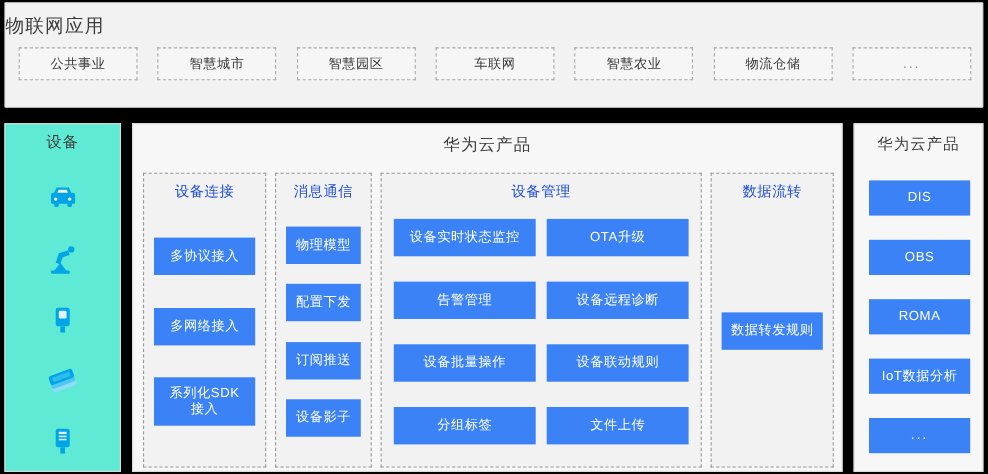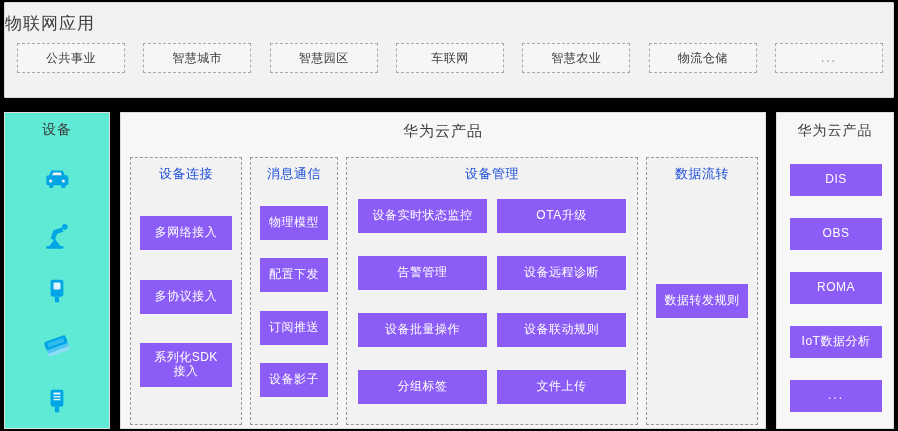--- a/index.html
+++ b/index.html
@@ -148,21 +148,21 @@
 
   .btn-stack {
     flex: 1;
     display: flex;
     flex-direction: column;
     justify-content: space-evenly;
     padding: 4px 0 8px 0;
   }
 
   .blue-btn {
-    background: #8b5cf6;
+    background: #3b82f6;
     color: #ffffff;
     font-size: 12px;
     display: flex;
     align-items: center;
     justify-content: center;
     text-align: center;
     letter-spacing: 0.5px;
     line-height: 1.15;
     height: 34px;
     padding: 12px 2px;
@@ -285,22 +285,22 @@
   </div>
 
   <div class="service-panel">
     <div class="service-title">华为云产品</div>
 
     <div class="service-cols">
 
       <div class="sub-panel col-connect">
         <div class="sub-title">设备连接</div>
         <div class="btn-stack">
+          <div class="blue-btn">多协议接入</div>
           <div class="blue-btn">多网络接入</div>
-          <div class="blue-btn">多协议接入</div>
           <div class="blue-btn two-line" style="white-space:pre-line">系列化SDK
 接入</div>
         </div>
       </div>
 
       <div class="sub-panel col-msg">
         <div class="sub-title">消息通信</div>
         <div class="btn-stack">
           <div class="blue-btn">物理模型</div>
           <div class="blue-btn">配置下发</div>

